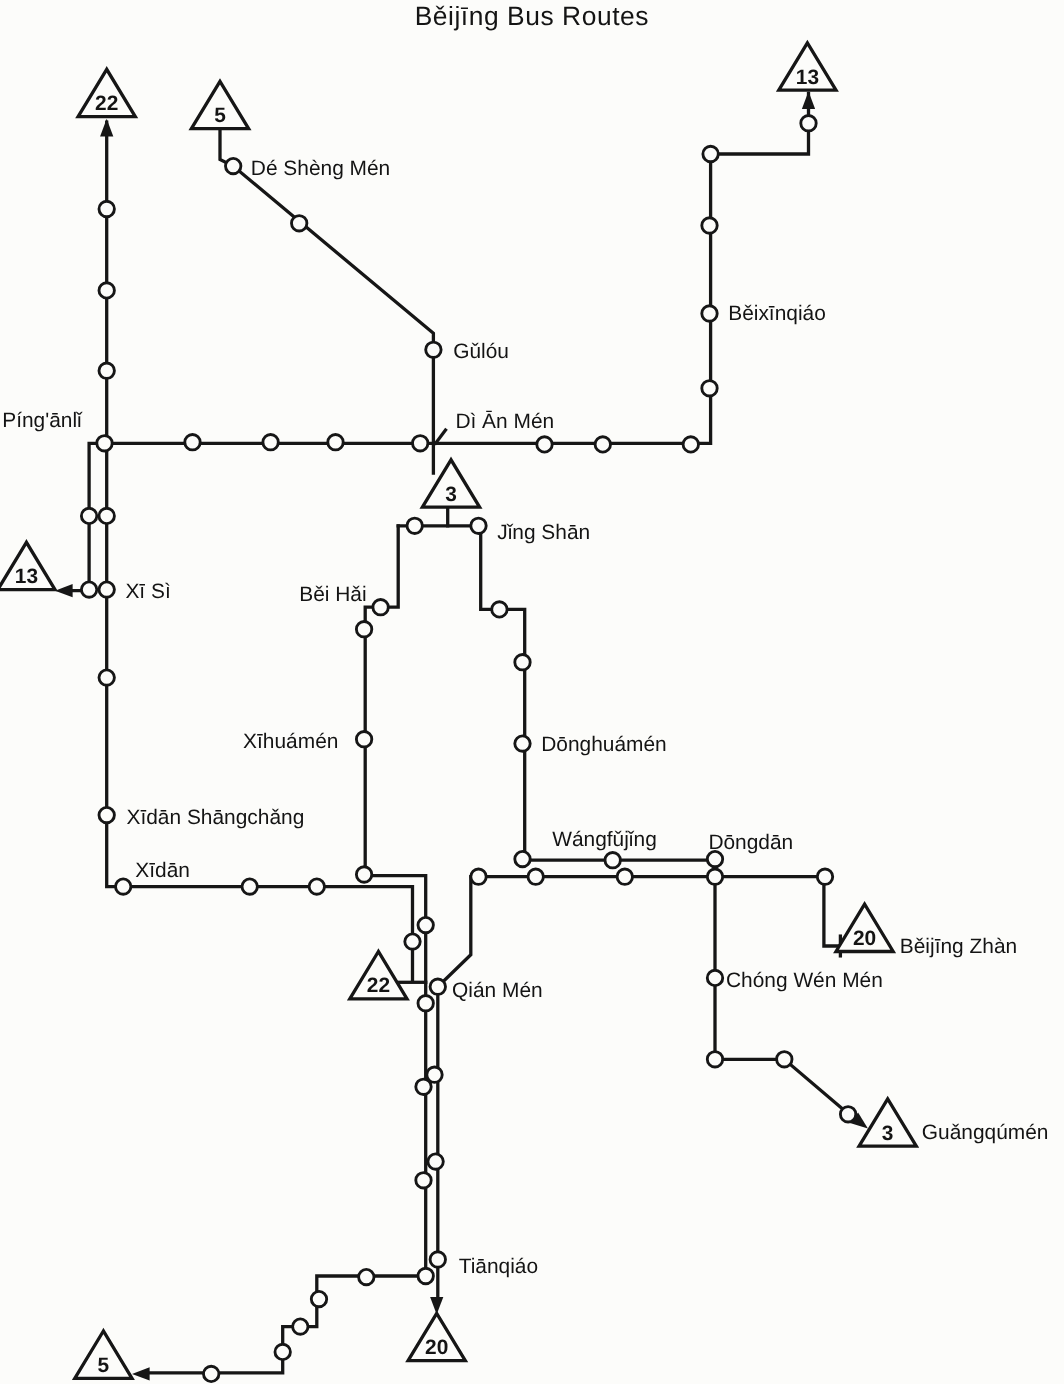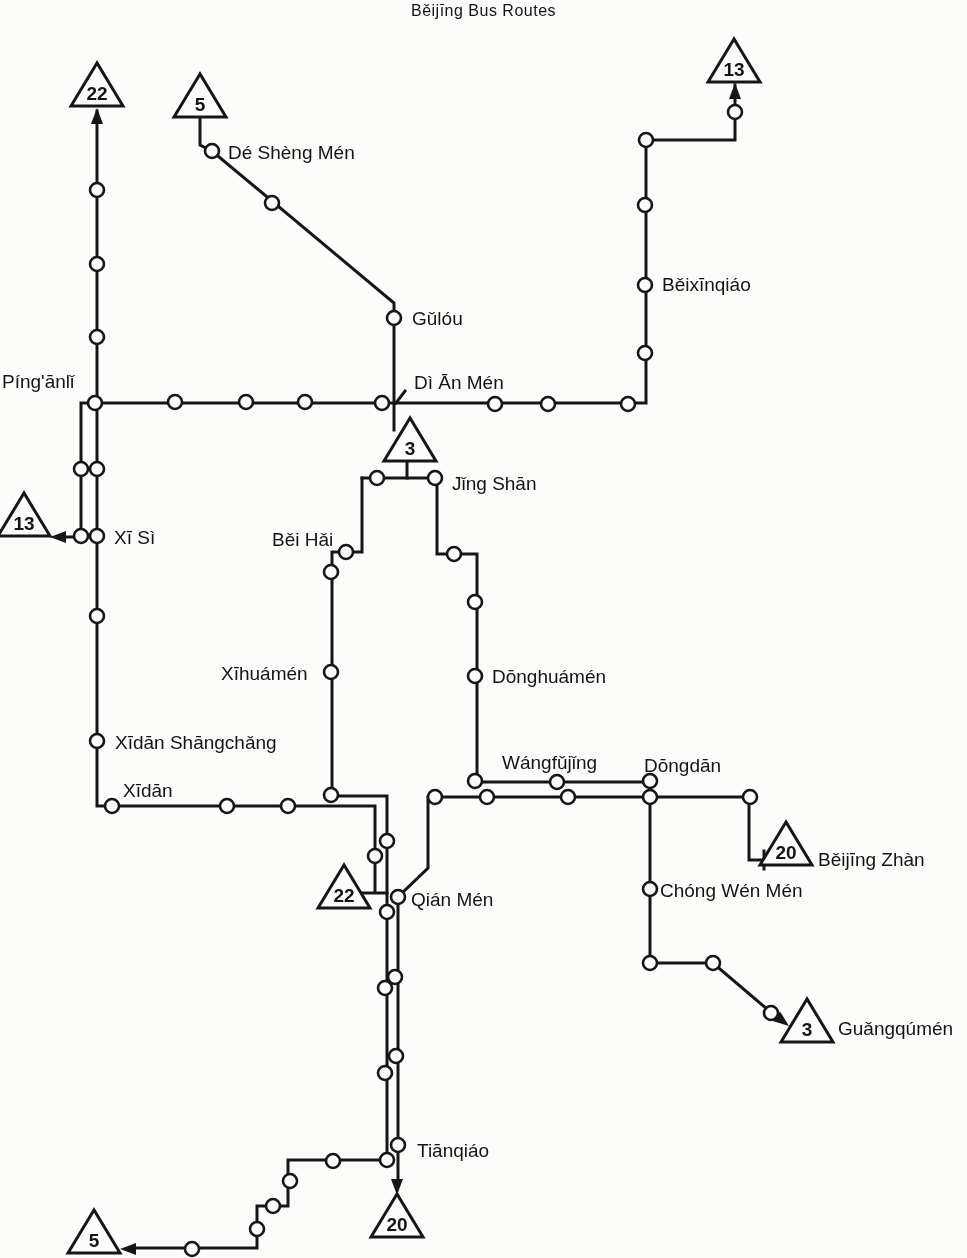--- a/index.html
+++ b/index.html
@@ -4,21 +4,21 @@
 <style>
   html,body{margin:0;padding:0;}
   body{
     width:967px;height:1258px;position:relative;
     background:#fcfcfa;overflow:hidden;
     font-family:"Liberation Sans",sans-serif;
   }
   #map-title{
     position:absolute;top:0;left:0;width:100%;
     margin:2px 0 0 0;text-align:center;
-    font-size:16px;font-weight:500;letter-spacing:0.5px;color:#141414;
+    font-size:24px;font-weight:500;letter-spacing:0.5px;color:#141414;
   }
   #map-svg{position:absolute;top:0;left:0;width:967px;height:1258px;}
   #map-svg text{
     font-family:"Liberation Sans",sans-serif;
     font-size:19px;fill:#141414;
   }
   #map-svg text.route-num{font-weight:bold;font-size:19px;text-anchor:middle;}
 </style>
 </head>
 <body>

